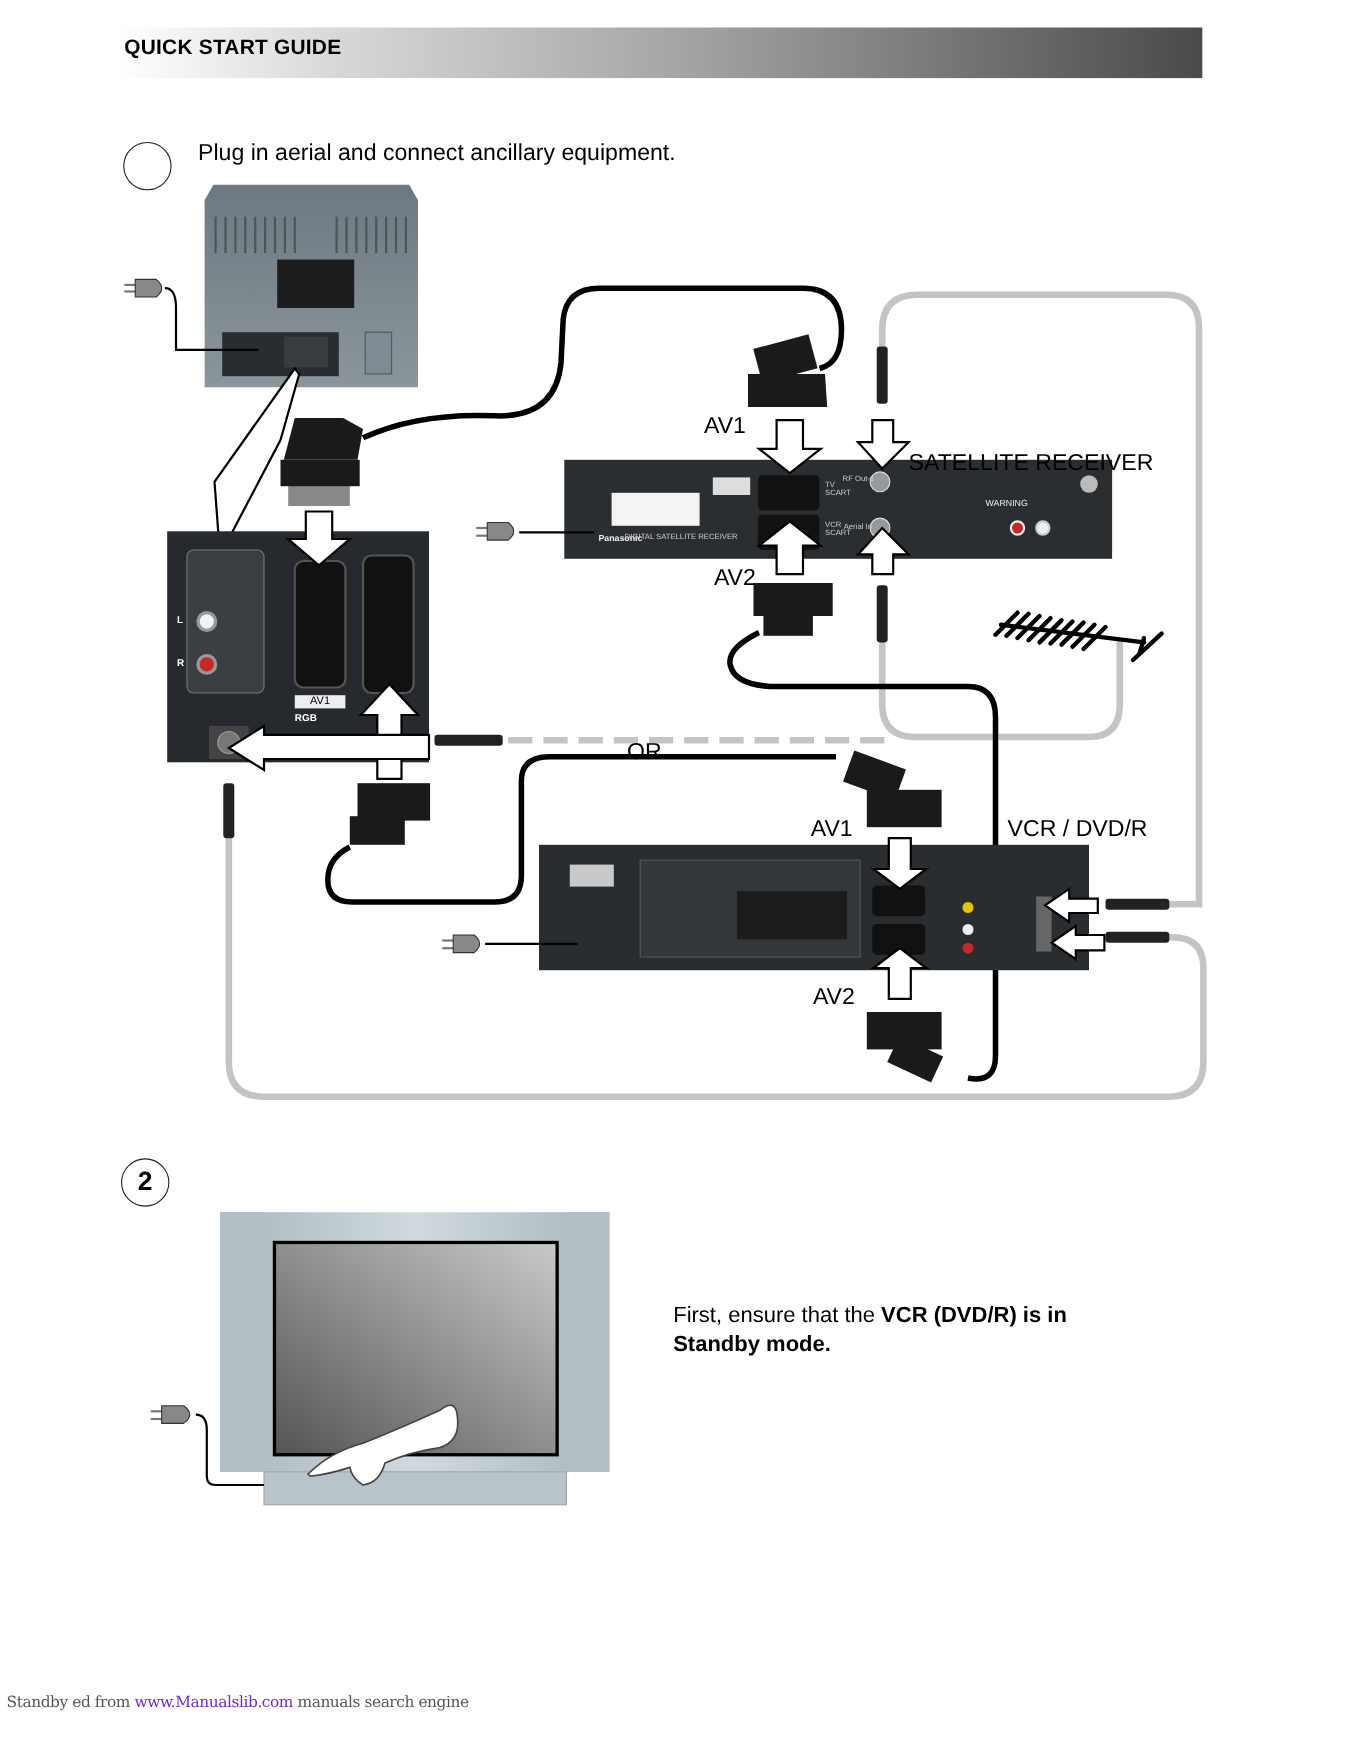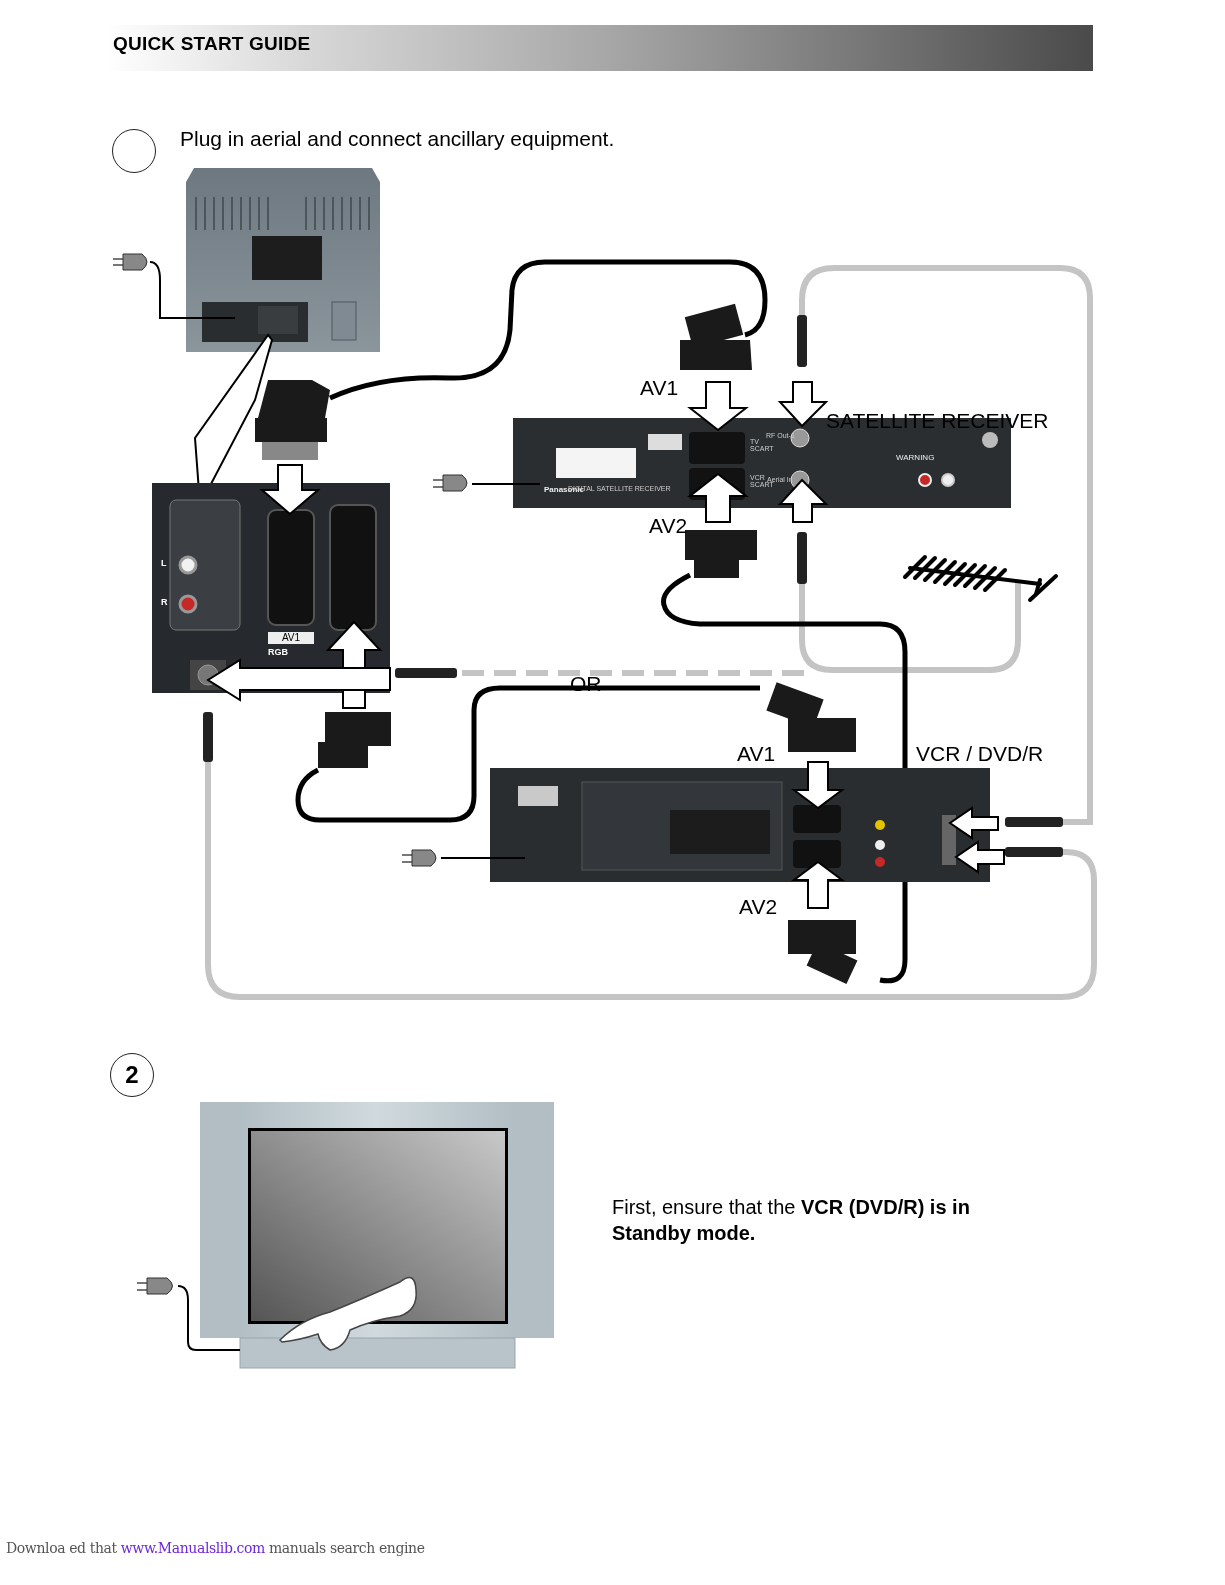--- a/index.html
+++ b/index.html
@@ -4,21 +4,21 @@
 <style>
   html, body { margin:0; padding:0; background:#ffffff; }
   body { width:1225px; height:1585px; position:relative; overflow:hidden; font-family:"Liberation Sans", sans-serif; color:#000; }
   .abs { position:absolute; }
   .header-bar { left:107px; top:25px; width:986px; height:46px; background:linear-gradient(90deg,#ffffff 0%,#d8d8d8 20%,#a8a8a8 50%,#7a7a7a 75%,#4a4a4a 100%); }
   .header-title { left:6px; top:8px; font-weight:bold; font-size:19px; letter-spacing:0.2px; color:#000; }
   .step-circle { width:44px; height:44px; border:1.5px solid #222; border-radius:50%; box-sizing:border-box; text-align:center; line-height:41px; font-weight:bold; font-size:24px; background:#fff; }
   .step-text { font-size:21px; }
   .label { font-size:21px; color:#000; white-space:nowrap; }
   .instr { left:612px; top:1178px; width:440px; font-size:20px; line-height:26px; }
-  .instr p { margin:16px 0 24px 0; }
+  .instr p { margin:5px 0 24px 0; }
   .footer { left:6px; top:1540px; font-family:"DejaVu Serif", serif; font-size:14px; color:#555; letter-spacing:-0.4px; white-space:nowrap; }
   .footer a { color:#6d28d9; text-decoration:none; }
   svg { position:absolute; left:0; top:0; }
 </style>
 </head>
 <body>
 
 <div class="abs header-bar">
   <div class="abs header-title">QUICK START GUIDE</div>
 </div>
@@ -234,13 +234,13 @@
 <div class="abs" style="left:750px;top:474px;font-size:7px;color:#ccc;width:24px;">VCR SCART</div>
 <div class="abs" style="left:766px;top:432px;font-size:7px;color:#ccc;">RF Out-1</div>
 <div class="abs" style="left:767px;top:476px;font-size:7px;color:#ccc;">Aerial In</div>
 <div class="abs" style="left:848px;top:453px;font-size:8px;color:#eee;margin-left:48px;">WARNING</div>
 
 <div class="abs step-circle" style="left:110px;top:1053px;">2</div>
 <div class="abs instr">
   <p><span>First, ensure that the </span><b>VCR (DVD/R) is in Standby mode.</b></p>
 </div>
 
-<div class="abs footer"><span>Downloa  ed that </span><a>www.Manualslib.com</a><span>  manuals search engine</span></div>
+<div class="abs footer"><span>Standby  ed from </span><a>www.Manualslib.com</a><span>  manuals search engine</span></div>
 
 </body></html>

